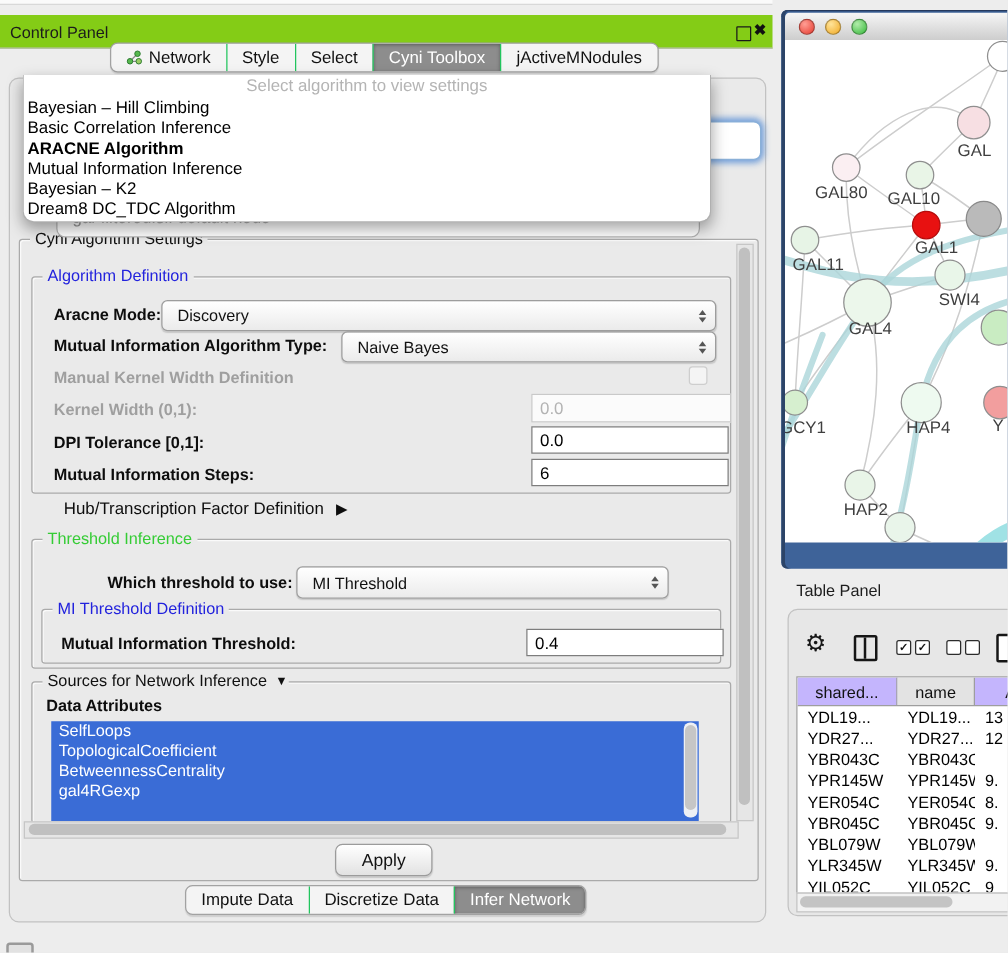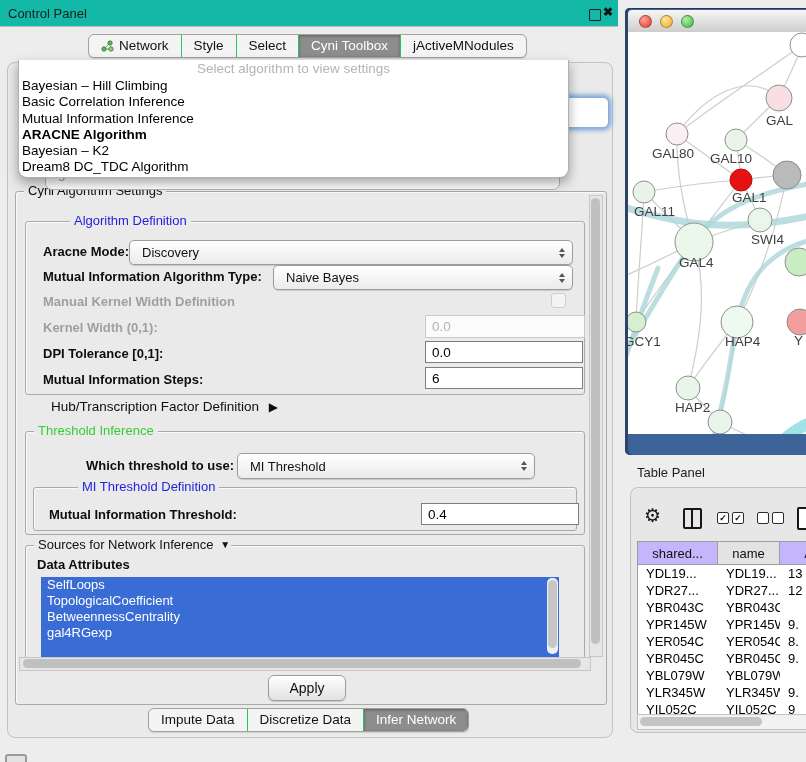--- a/index.html
+++ b/index.html
@@ -2,39 +2,39 @@
 <html><head>
 <meta charset="utf-8">
 <style>
   html,body{margin:0;padding:0;}
   body{width:806px;height:762px;position:relative;overflow:hidden;background:#ededed;
        font-family:"Liberation Sans",sans-serif;-webkit-font-smoothing:antialiased;}
   .abs{position:absolute;}
 
   
   .top-strip{left:0;top:0;width:618px;height:3px;background:#fafafa;border-bottom:1px solid #d8d8d8;}
-  .ctrl-titlebar{left:0;top:0;width:618px;height:26px;background:#14b8a6;border-bottom:1px solid #bdbdbd;}
+  .ctrl-titlebar{left:0;top:12px;width:618px;height:26px;background:#84cc16;border-bottom:1px solid #bdbdbd;}
   .ctrl-title{left:8px;top:6px;font-size:13px;color:#1c1c1c;}
   .float-btn{left:589px;top:9px;width:10px;height:10px;border:1.5px solid #1a1a1a;border-radius:1px;}
   .close-btn{left:603px;top:5px;font-size:12px;font-weight:bold;color:#111;}
 
   .tabgroup{display:inline-flex;border:1px solid #a2a2a2;border-radius:6px;overflow:hidden;background:#f4f4f4;
             box-shadow:0 1px 1px rgba(0,0,0,.12);}
   .tab{display:flex;align-items:center;gap:5px;padding:3px 12px 4px;font-size:13.5px;color:#111;border-left:1px solid #22c55e;white-space:nowrap;}
   .tab:first-child{border-left:none;}
   .tab.sel{background:#8d8d8d;color:#fff;box-shadow:inset 0 1px 3px rgba(0,0,0,.35);}
   .toptabs{left:88px;top:34px;}
   .bottabs{left:140px;top:645px;}
 
   .main-panel{left:7px;top:62px;width:604px;height:674px;background:#eaeaea;border:1px solid #c2c2c2;border-radius:8px;}
 
   
   .gbox{position:absolute;border:1px solid #aaa;border-radius:3px;box-shadow:inset 1px 1px 0 rgba(255,255,255,.75);}
   .gtitle{position:absolute;top:-9px;left:8px;background:#eaeaea;padding:0 4px;font-size:13px;color:#111;white-space:nowrap;}
-  .gtitle.blue{color:#2323dd;margin-left:36px;}
+  .gtitle.blue{color:#2323dd;}
   .gtitle.green{color:#35cc35;}
   .lbl{position:absolute;font-size:13px;font-weight:bold;color:#0d0d0d;white-space:nowrap;}
   .lbl.dis{color:#9f9f9f;}
   .lbl.plain{font-weight:normal;}
   .combo{position:absolute;background:linear-gradient(#ffffff,#ebebeb);border:1px solid #9d9d9d;border-radius:5px;
          box-shadow:0 1px 1px rgba(0,0,0,.15);display:flex;align-items:center;font-size:13px;color:#111;}
   .combo .val{padding-left:12px;flex:1;white-space:nowrap;}
   .spin{display:flex;flex-direction:column;align-items:center;margin-right:7px;}
   .tri-up{width:0;height:0;border-left:3.5px solid transparent;border-right:3.5px solid transparent;border-bottom:4.5px solid #555;margin-bottom:2px;}
   .tri-down{width:0;height:0;border-left:3.5px solid transparent;border-right:3.5px solid transparent;border-top:4.5px solid #555;}
@@ -262,22 +262,22 @@
 <div class="abs bg-combo-focus"></div>
 <div class="abs bg-combo">
   <span class="ghost">gal-filtered.sif default node</span>
 </div>
 
 <div class="abs dropdown">
   <div class="dd-head">Select algorithm to view settings</div>
   <div>
       <div class="dd-item">Bayesian – Hill Climbing</div>
       <div class="dd-item">Basic Correlation Inference</div>
+      <div class="dd-item bold">ARACNE Algorithm</div>
       <div class="dd-item">Mutual Information Inference</div>
-      <div class="dd-item bold">ARACNE Algorithm</div>
       <div class="dd-item">Bayesian – K2</div>
       <div class="dd-item">Dream8 DC_TDC Algorithm</div>
     </div>
 </div>
 
 <div class="abs net-window">
   <div class="net-titlebar">
     <div class="light red"></div>
     <div class="light yellow"></div>
     <div class="light green"></div>

